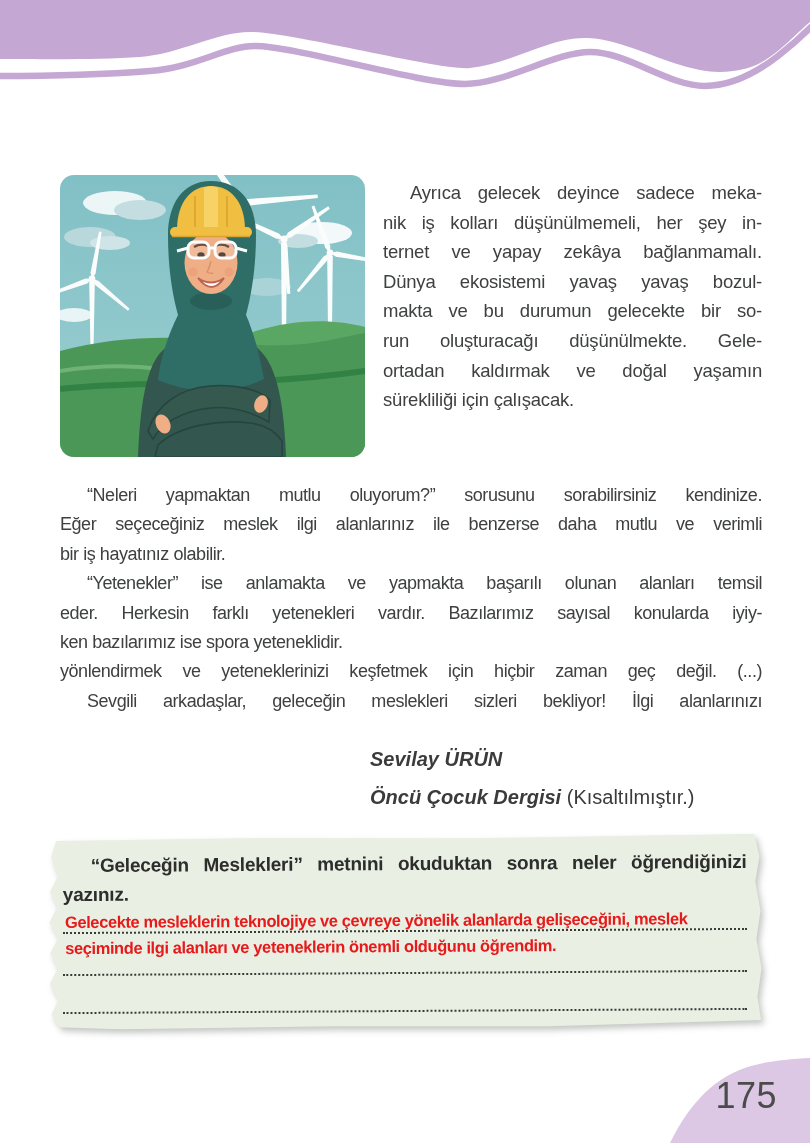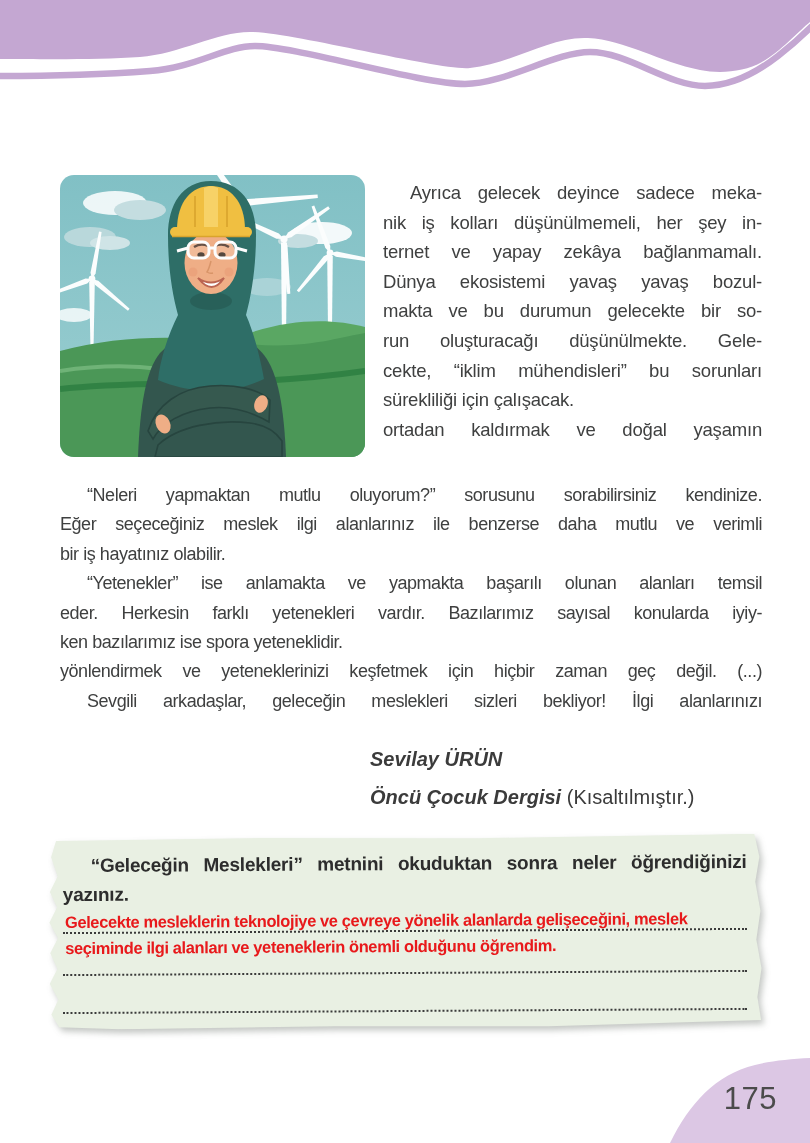--- a/index.html
+++ b/index.html
@@ -52,21 +52,21 @@
   .rule-row.r3{height:36px;}
   .answer{position:absolute;top:-2px;left:2px;right:2px;}
   .ans-line{
     font-size:16.5px;font-weight:bold;line-height:26px;letter-spacing:-0.4px;
     color:var(--answer-red,#e8191b);
   }
   
   .corner{position:absolute;right:0;bottom:0;width:140px;height:90px;}
   .corner svg{position:absolute;right:0;bottom:0;display:block;}
   .page-num{
-    position:absolute;right:33px;bottom:26px;font-size:31px;color:#4b4b4b;letter-spacing:0.5px;
+    position:absolute;right:33px;bottom:26px;font-size:36px;color:#4b4b4b;letter-spacing:0.5px;
   }
 </style>
 </head>
 <body>
 
 <div class="page">
 
   <svg class="wave" width="810" height="95" viewBox="0 0 810 95" aria-hidden="true">
     <path fill="#c4a7d2" d="M0,0 H810 V22
       C800,30 780,52 762,62
@@ -188,23 +188,22 @@
         </svg>
       </div>
 
       <div class="intro-text">
           <div class="tline first">Ayrıca gelecek deyince sadece meka-</div>
           <div class="tline">nik iş kolları düşünülmemeli, her şey in-</div>
           <div class="tline">ternet ve yapay zekâya bağlanmamalı.</div>
           <div class="tline">Dünya ekosistemi yavaş yavaş bozul-</div>
           <div class="tline">makta ve bu durumun gelecekte bir so-</div>
           <div class="tline">run oluşturacağı düşünülmekte. Gele-</div>
-          <div class="tline">cekte, “iklim mühendisleri” bu sorunları</div>
+          <div class="tline">ortadan kaldırmak ve doğal yaşamın</div>
           <div class="tline last">sürekliliği için çalışacak.</div>
-          <div class="tline">ortadan kaldırmak ve doğal yaşamın</div>
         </div>
     </div>
 
     <div class="body-paras">
       <div class="para">
           <div class="tline first">“Neleri yapmaktan mutlu oluyorum?” sorusunu sorabilirsiniz kendinize.</div>
           <div class="tline">Eğer seçeceğiniz meslek ilgi alanlarınız ile benzerse daha mutlu ve verimli</div>
           <div class="tline last">bir iş hayatınız olabilir.</div>
         </div>
       <div class="para">

